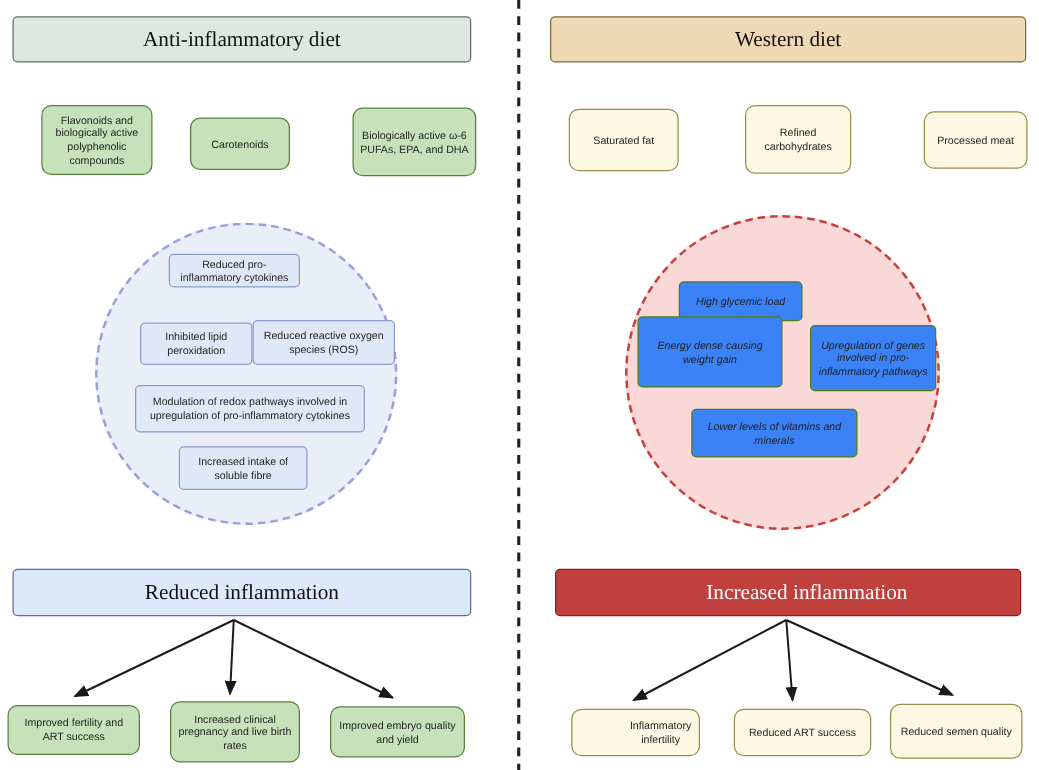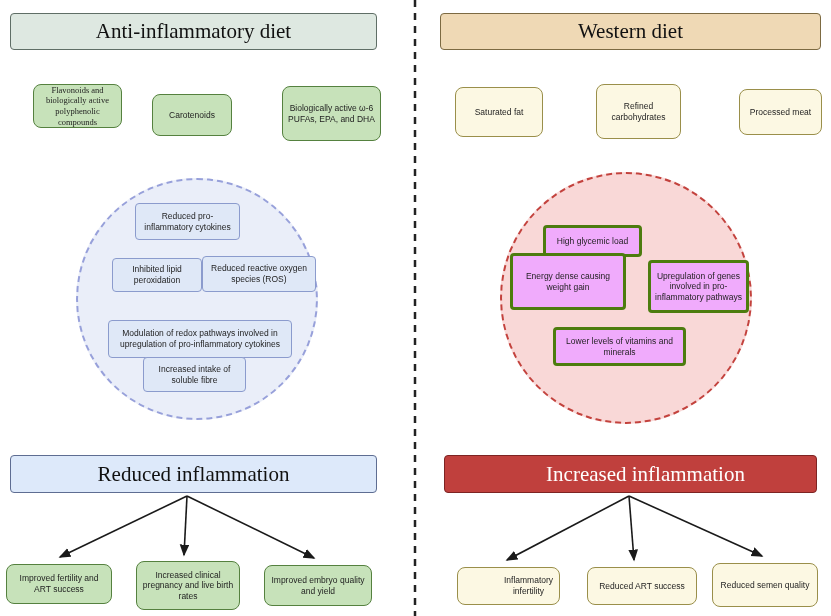--- a/index.html
+++ b/index.html
@@ -18,43 +18,43 @@
     font-family:"Liberation Sans", sans-serif;
     font-size:8.5px;line-height:1.25;color:#1e1e1e;
     padding:2px 4px;
   }
   .hdr{
     position:absolute;
     display:flex;align-items:center;justify-content:center;
     text-align:center;
     box-sizing:border-box;
     font-family:"Liberation Serif", serif;
-    font-size:21px;color:#111;
+    font-size:17px;color:#111;
     border-radius:4px;
   }
   .green{background:#c7e2ba;border:1.5px solid #55813f;border-radius:8px;}
   .cream{background:#fcf8e3;border:1.5px solid #9a8f4a;border-radius:8px;}
   .bluebox{background:#dfe8f7;border:1px solid #8b9bcd;border-radius:4px;}
-  .tanbox{background:#f0abfc;border:3px solid #4d7c0f;border-radius:4px;}
+  .tanbox{background:#3b82f6;border:1px solid #4d7c0f;border-radius:4px;font-style:italic;}
   .circle{position:absolute;border-radius:50%;box-sizing:border-box;}
 
   #l-hdr{left:10px;top:13px;width:367px;height:37px;background:#dee8e1;border:1.5px solid #5f6e66;}
   #r-hdr{left:440px;top:13px;width:381px;height:37px;background:#efd9b5;border:1.5px solid #7c6a42;}
   #l-out{left:10px;top:455px;width:367px;height:38px;background:#dde9fa;border:1.5px solid #5e6d92;}
   #r-out{left:444px;top:455px;width:373px;height:38px;background:#c0403d;border:1.5px solid #7d2423;color:#ffffff;padding-left:30px;}
 
-  #l-s0{left:33px;top:84px;width:89px;height:44px;font-family:Liberation Serif, serif;}
+  #l-s0{left:33px;top:84px;width:89px;height:56px;}
   #l-s1{left:152px;top:94px;width:80px;height:42px;}
   #l-s2{left:282px;top:86px;width:99px;height:55px;}
 
   #l-circle{left:76px;top:178px;width:242px;height:242px;background:#eaeef9;border:2px dashed #97a0da;}
-  #l-m0{left:135px;top:203px;width:105px;height:37px;}
+  #l-m0{left:135px;top:203px;width:105px;height:27px;}
   #l-m1{left:112px;top:258px;width:90px;height:34px;}
   #l-m2{left:202px;top:256px;width:114px;height:36px;}
-  #l-m3{left:108px;top:308px;width:184px;height:38px;margin-top:12px;}
+  #l-m3{left:108px;top:308px;width:184px;height:38px;}
   #l-m4{left:143px;top:357px;width:103px;height:35px;}
 
   #l-b0{left:6px;top:564px;width:106px;height:40px;}
   #l-b1{left:136px;top:561px;width:104px;height:49px;}
   #l-b2{left:264px;top:565px;width:108px;height:41px;}
 
   #r-s0{left:455px;top:87px;width:88px;height:50px;}
   #r-s1{left:596px;top:84px;width:85px;height:55px;}
   #r-s2{left:739px;top:89px;width:83px;height:46px;text-align:right;}
 

